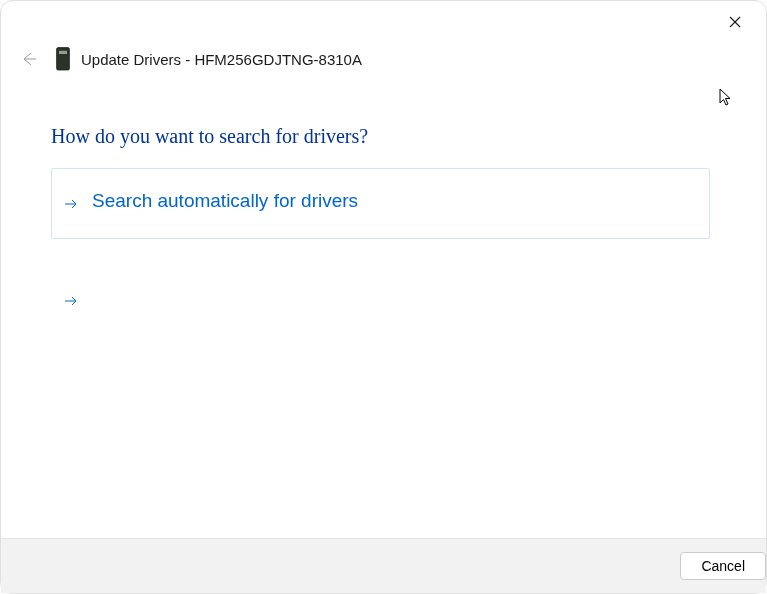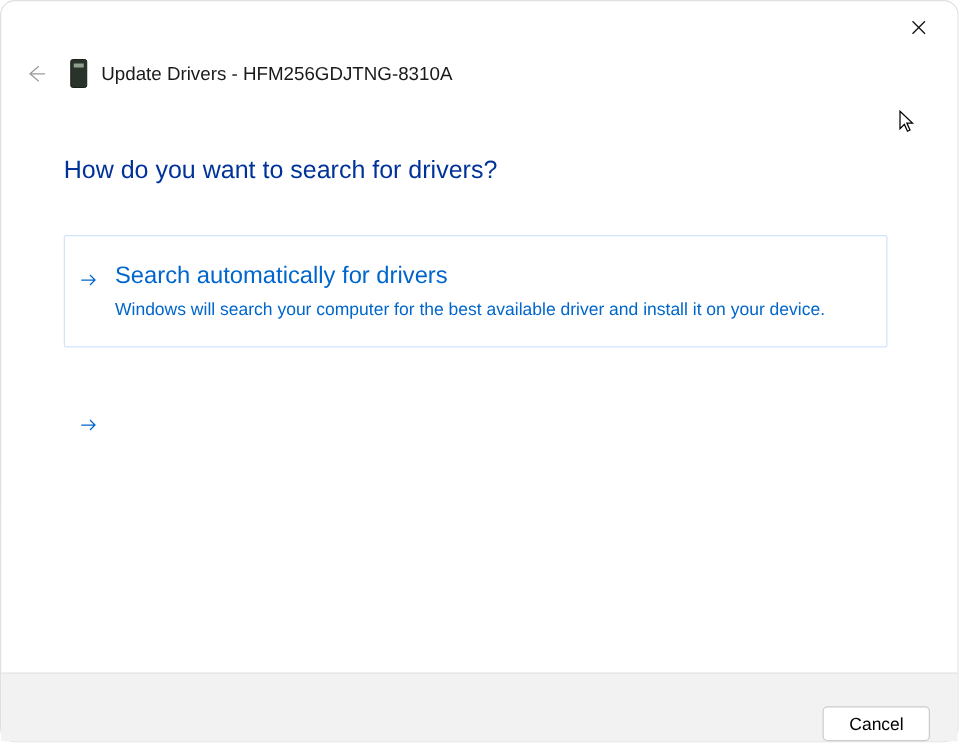--- a/index.html
+++ b/index.html
@@ -73,21 +73,22 @@
     }
     .content {
       flex: 1;
       padding: 16px 50px 0 50px;
     }
     .main-heading {
       font-size: 20px;
       font-weight: 400;
       color: #003399;
       margin-top: 32px;
-      margin-bottom: 40px;
+      margin-bottom: 20px;
+      font-family: Liberation Serif, serif;
     }
     .option {
       display: flex;
       align-items: flex-start;
       padding: 20px 18px 20px 12px;
       border: 1px solid transparent;
       border-radius: 2px;
       cursor: pointer;
       margin-bottom: 26px;
       gap: 10px;
@@ -124,23 +125,23 @@
     .option-desc {
       font-size: 14px;
       color: #0066cc;
       line-height: 1.35;
     }
     .footer {
       height: 55px;
       background: #f2f2f2;
       border-top: 1px solid #e5e5e5;
       display: flex;
-      align-items: flex-end;
+      align-items: center;
       justify-content: flex-end;
-      padding: 0 22px;
+      padding: 0 0;
     }
     .cancel-btn {
       background: #ffffff;
       border: 1px solid #cccccc;
       border-radius: 4px;
       padding: 5px 20px;
       font-size: 14px;
       font-family: inherit;
       cursor: pointer;
     }
@@ -188,21 +189,20 @@
     <h1 class="main-heading">How do you want to search for drivers?</h1>
 
     <div class="option hovered">
       <span class="option-arrow">
         <svg viewBox="0 0 14 14">
           <path d="M1 7 L12 7 M8 3 L12 7 L8 11" fill="none" stroke="currentColor" stroke-width="1"></path>
         </svg>
       </span>
       <div class="option-text">
         <div class="option-title">Search automatically for drivers</div>
-        <div class="option-desc">Windows will search your computer for the best available driver and install it on your device.</div>
       </div>
     </div>
 
     <div class="option">
       <span class="option-arrow">
         <svg viewBox="0 0 14 14">
           <path d="M1 7 L12 7 M8 3 L12 7 L8 11" fill="none" stroke="currentColor" stroke-width="1"></path>
         </svg>
       </span>
     </div>

